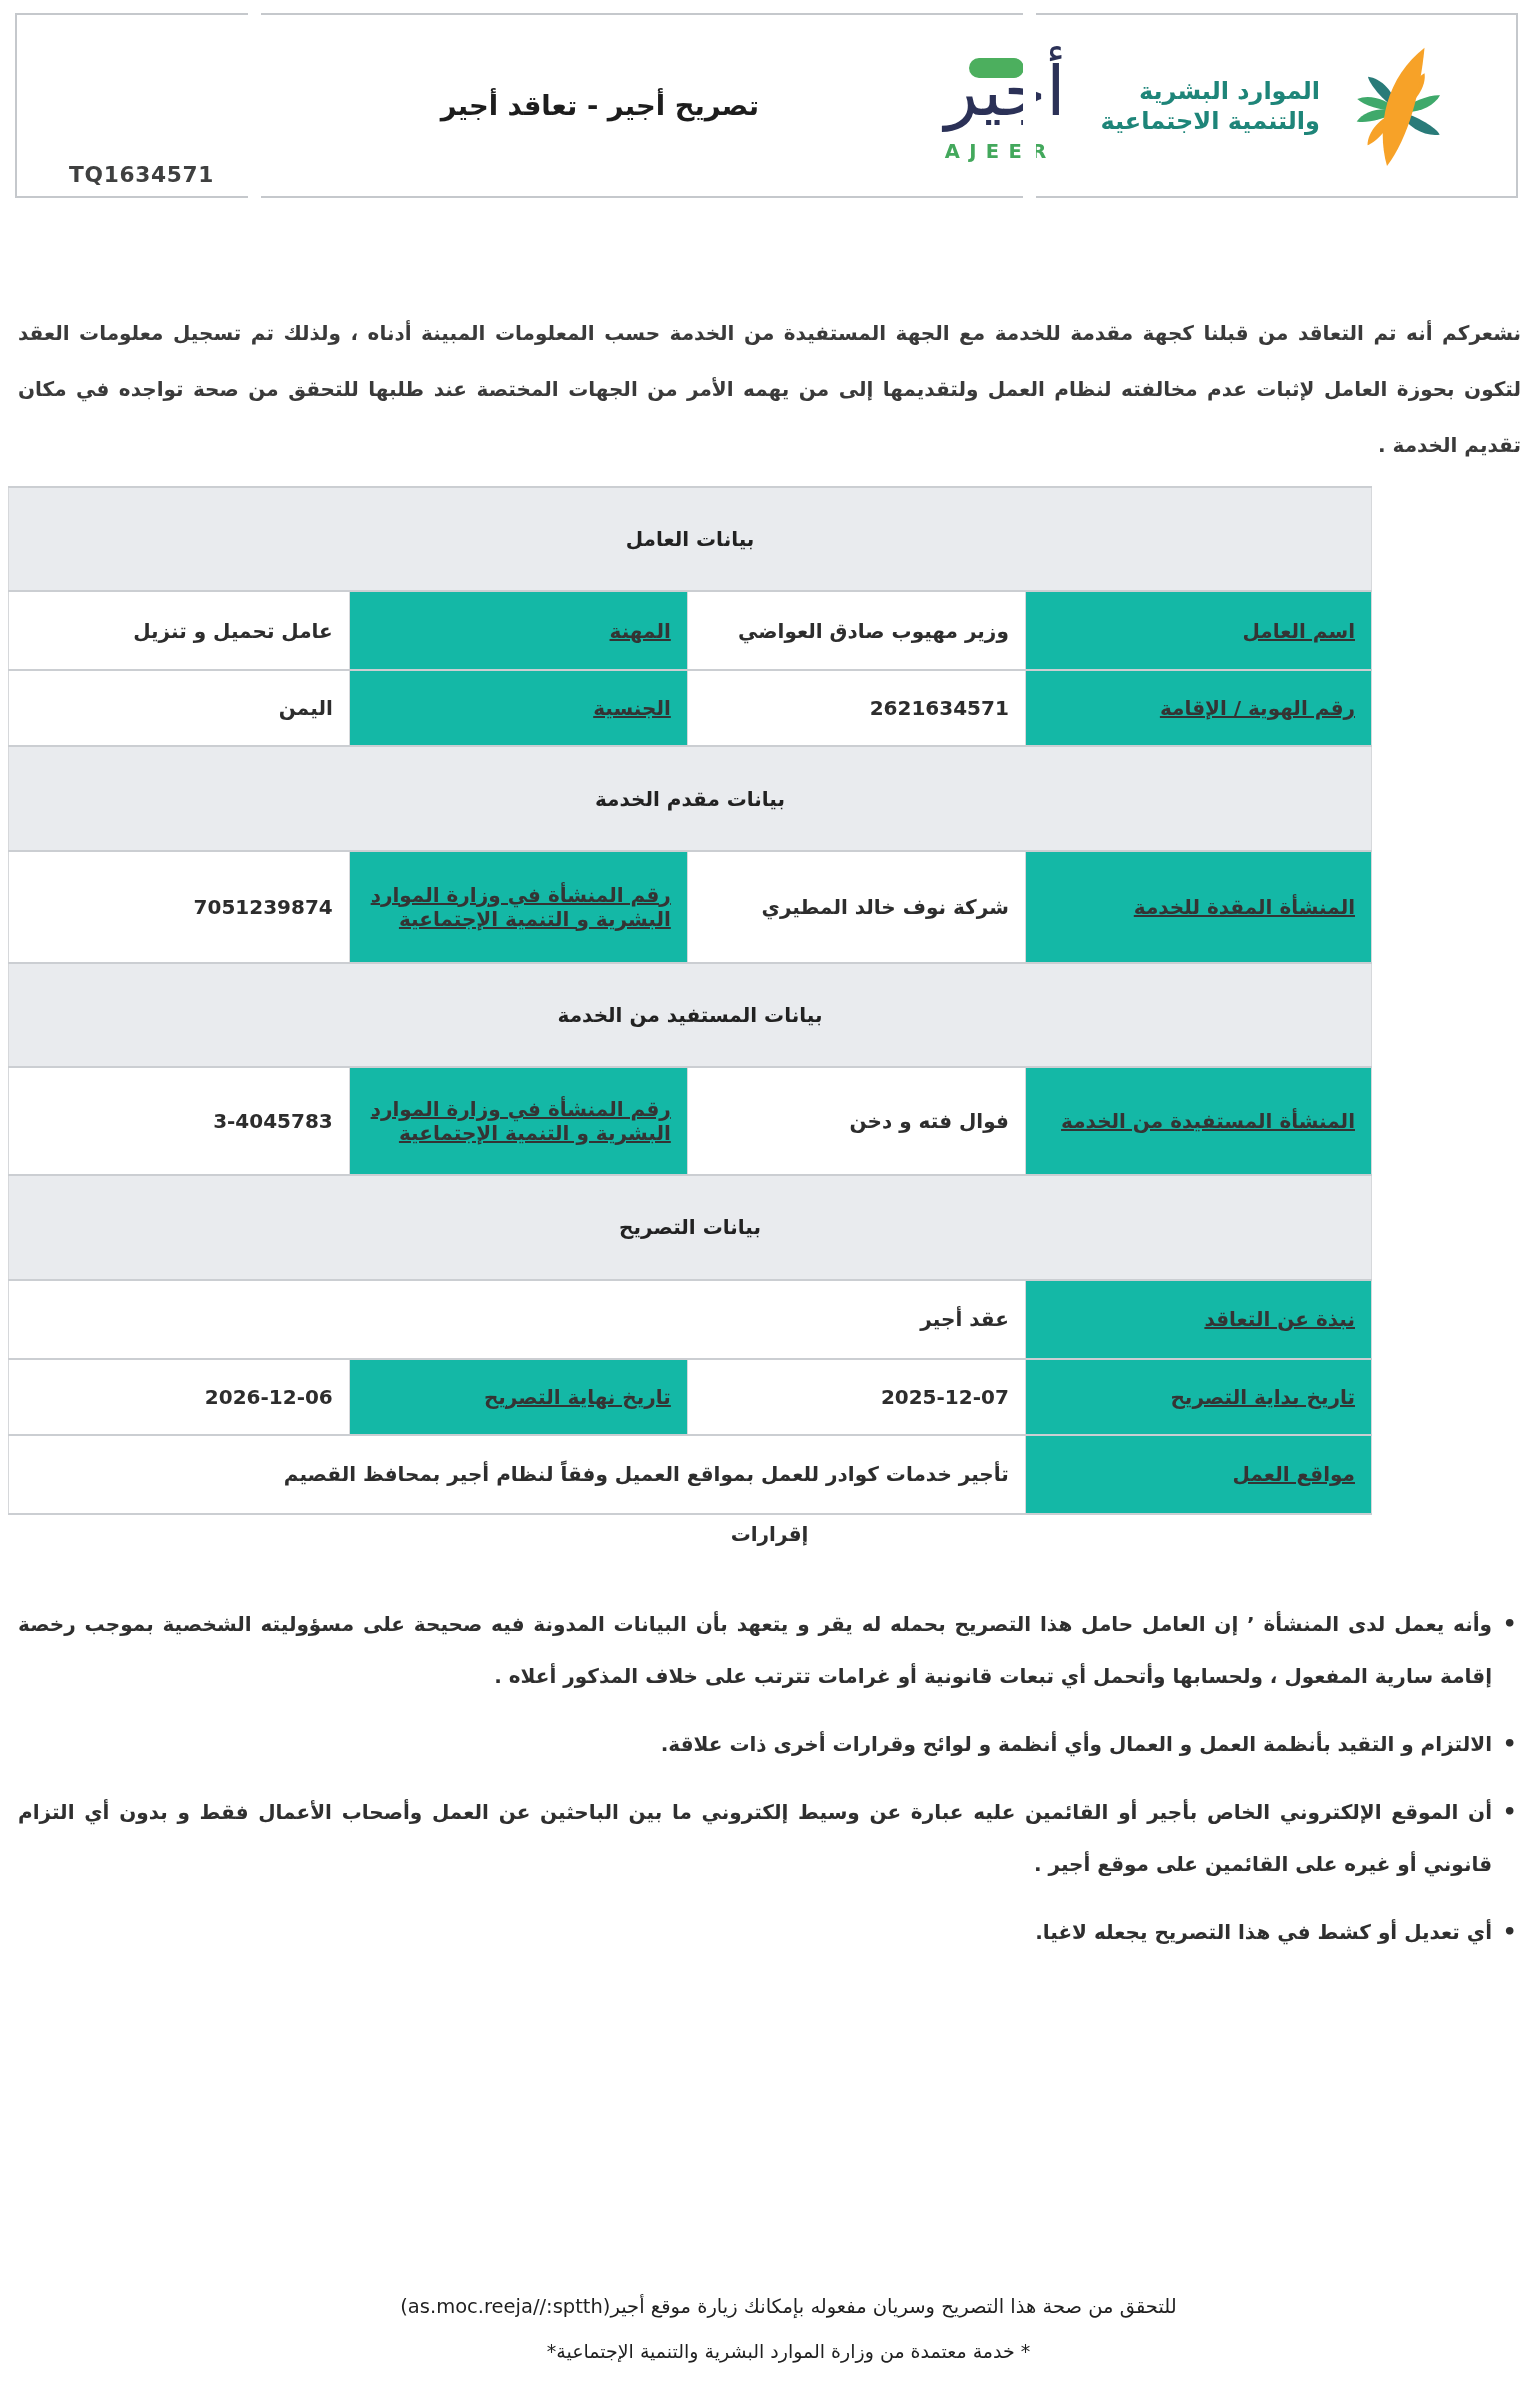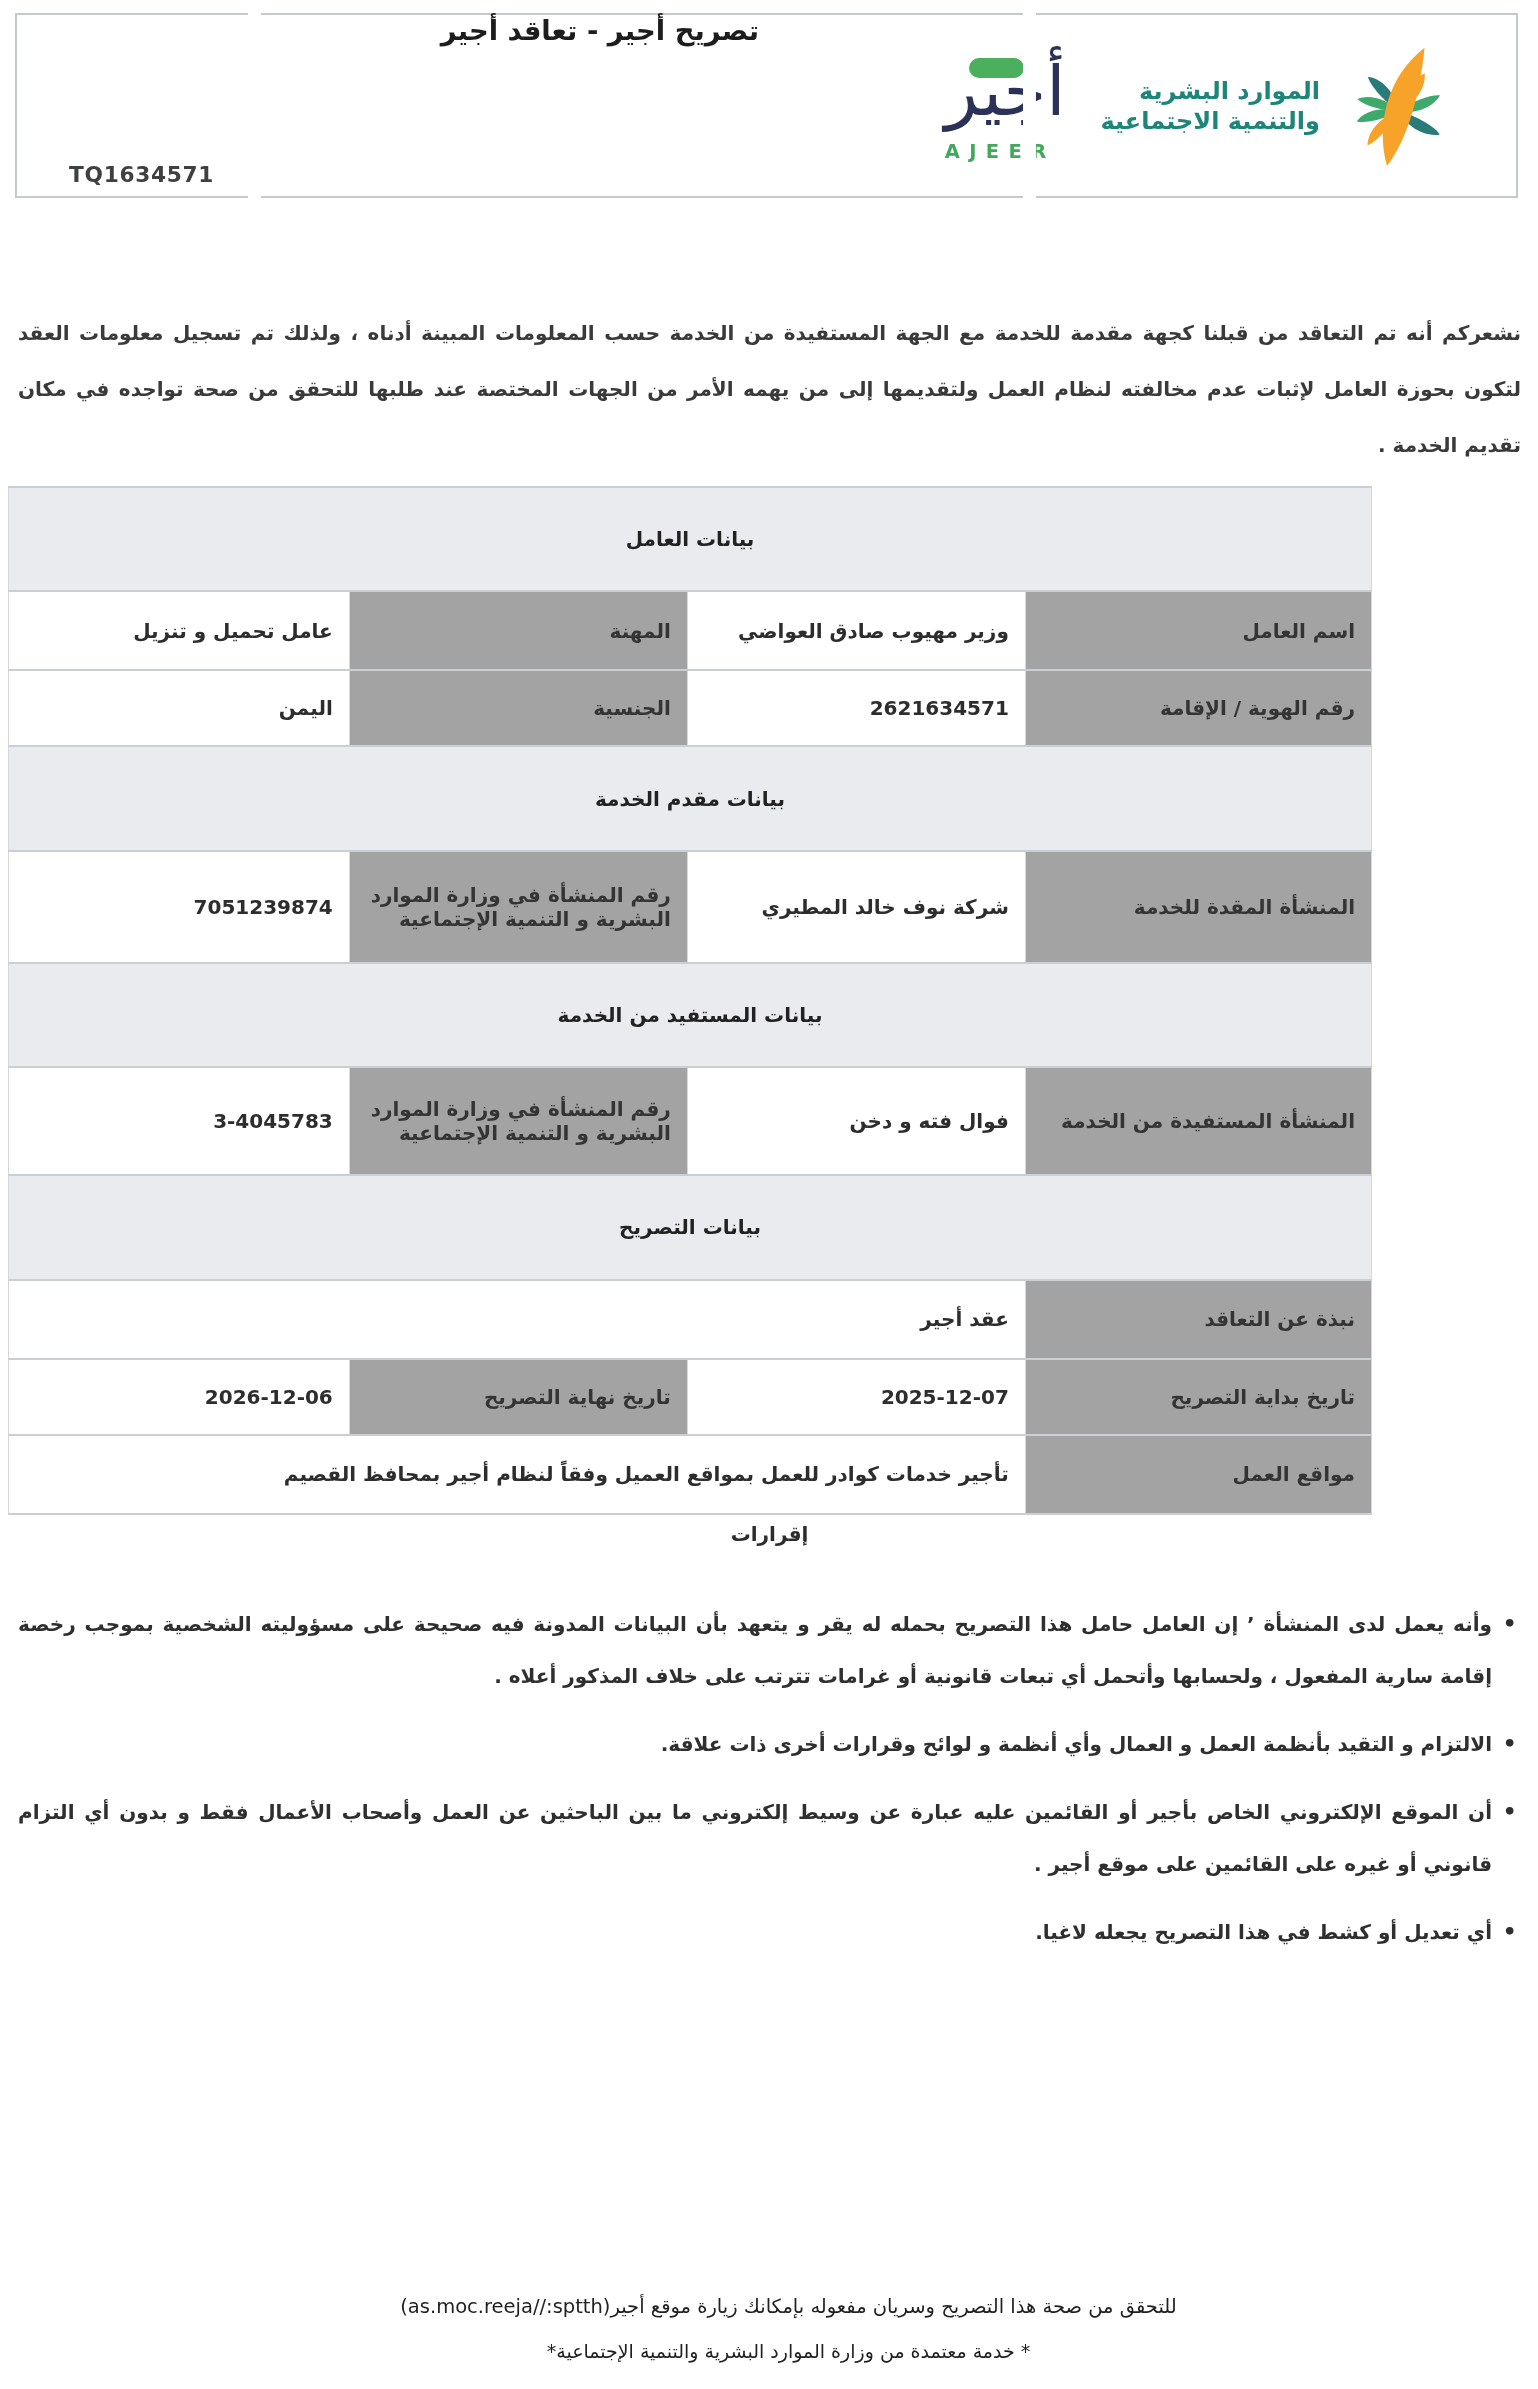--- a/index.html
+++ b/index.html
@@ -30,21 +30,21 @@
   .gap-2 { left: 1006px; }
 
   .header-left { width: 238px; position: relative; }
   .doc-number {
     position: absolute; left: 52px; bottom: 8.7px;
     font-size: 21.7px; font-weight: 700; color: #3f4040;
     letter-spacing: 0.7px;
   }
   .header-center {
     flex: 1;
-    display: flex; justify-content: center;
+    display: flex; align-items: center; justify-content: center;
   }
   .doc-title {
     direction: rtl;
     font-size: 27.4px; font-weight: 700; color: #1d1d1d;
     text-align: center;
   }
   .header-right {
     display: flex; align-items: center;
     padding-right: 71px; gap: 35px;
   }
@@ -99,22 +99,22 @@
     font-size: 20px;
     word-wrap: break-word;
   }
   td.band {
     background: #e9ebee;
     text-align: center;
     font-weight: 700; font-size: 21.7px; color: #222;
     height: 88px;
   }
   td.lbl {
-    background: #a3a3a3;
-    font-weight: 700; color: #343434;
+    background: #14b8a6;
+    font-weight: 700; color: #343434; text-decoration: underline;
   }
   td.val { background: #ffffff; font-weight: 600; color: #2d2d2d; }
   tr.h110 { height: 79px; }
   tr.h105 { height: 76px; }
   tr.h155 { height: 112px; }
   tr.h150 { height: 108px; }
 
   
   .decl { margin: 7.2px 18px 0 18px; direction: rtl; }
   .decl-title {

